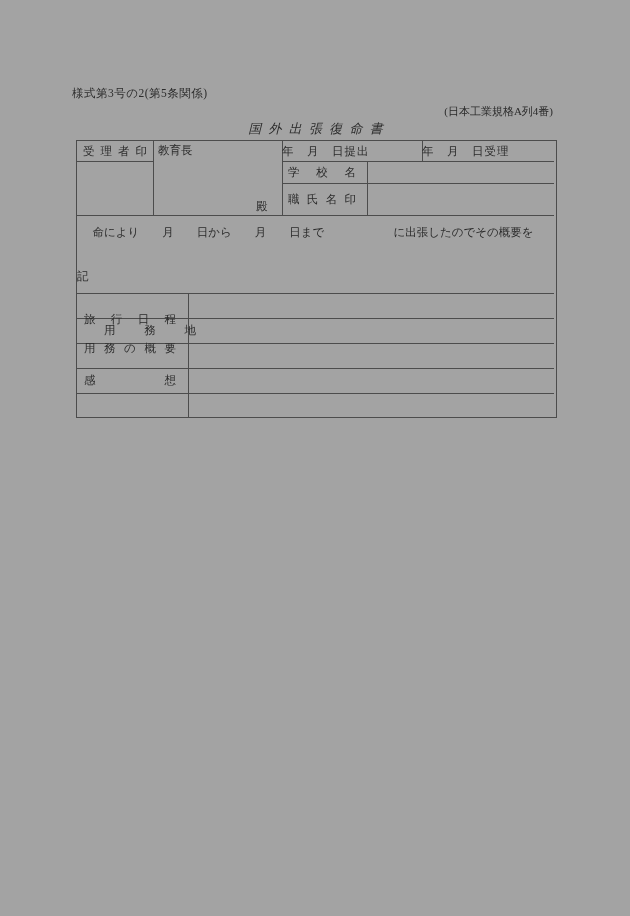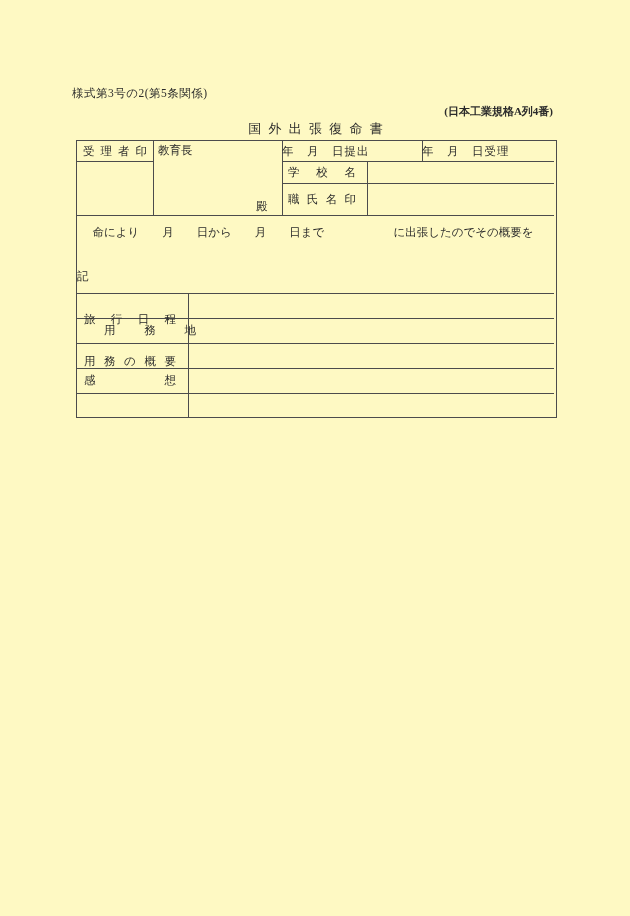--- a/index.html
+++ b/index.html
@@ -5,33 +5,33 @@
   * { box-sizing: border-box; margin: 0; padding: 0; }
   html,body { width:630px; }
   body {
     font-family: "Liberation Serif", "DejaVu Serif", serif;
     background:#ffffff;
   }
   .page {
     position: relative;
     width: 630px;
     height: 916px;
-    background: #fef9c3;
+    background: #a3a3a3;
     color: #2b2b2b;
     font-size: 11.5px;
     overflow: hidden;
   }
   .abs { position: absolute; }
   .ln { position: absolute; background: #4c4c4c; }
   .ln.h { height: 1px; }
   .ln.v { width: 1px; }
   .form-id   { left: 72px; top: 86px; font-size: 11.5px; letter-spacing: .5px; }
-  .jis-note  { right: 77px; top: 104px; font-size: 11px; font-weight: bold; }
+  .jis-note  { right: 77px; top: 104px; font-size: 11px; }
   .doc-title { left: 76px; top: 120px; width: 481px; text-align: center;
-               font-size: 13px; letter-spacing: 2px; }
+               font-size: 13px; letter-spacing: 2px; font-style: italic; }
   .tbl {
     position: absolute; left: 76px; top: 140px;
     width: 481px; height: 278px;
     border: 1px solid #4c4c4c;
     padding-left: 48px;
   }
   .cell { position: absolute; font-size: 11.5px; }
   .jus  { text-align: justify; text-align-last: justify; }
   .ctr  { }
   .seal-label  { left:0; top:0; width:76px; height:21px; line-height:21px; padding:0 6px; }
@@ -88,20 +88,20 @@
 
     <div class="cell statement">
       <div>　命により　　月　　日から　　月　　日まで　　　　　　に出張したのでその概要を</div>
     </div>
     <div class="cell ctr ki">記</div>
 
     <div class="cell jus row-lbl" style="top:152px;margin-top:14px;">旅 行 日 程</div>
     <div class="cell row-val" style="top:152px;"></div>
     <div class="cell jus row-lbl" style="top:177px;margin-left:20px;">用 務 地</div>
     <div class="cell row-val" style="top:177px;"></div>
-    <div class="cell jus row-lbl" style="top:208px;font-family:Liberation Mono, monospace;">用 務 の 概 要</div>
+    <div class="cell jus row-lbl" style="top:195px;font-family:Liberation Mono, monospace;">用 務 の 概 要</div>
     <div class="cell row-val" style="top:202px;"></div>
     <div class="cell jus row-lbl" style="top:227px;">感 想</div>
     <div class="cell row-val" style="top:227px;"></div>
     <div class="cell row-val" style="top:252px; height:24px;"></div>
 
   </div>
 </div>
 
 </body></html>

